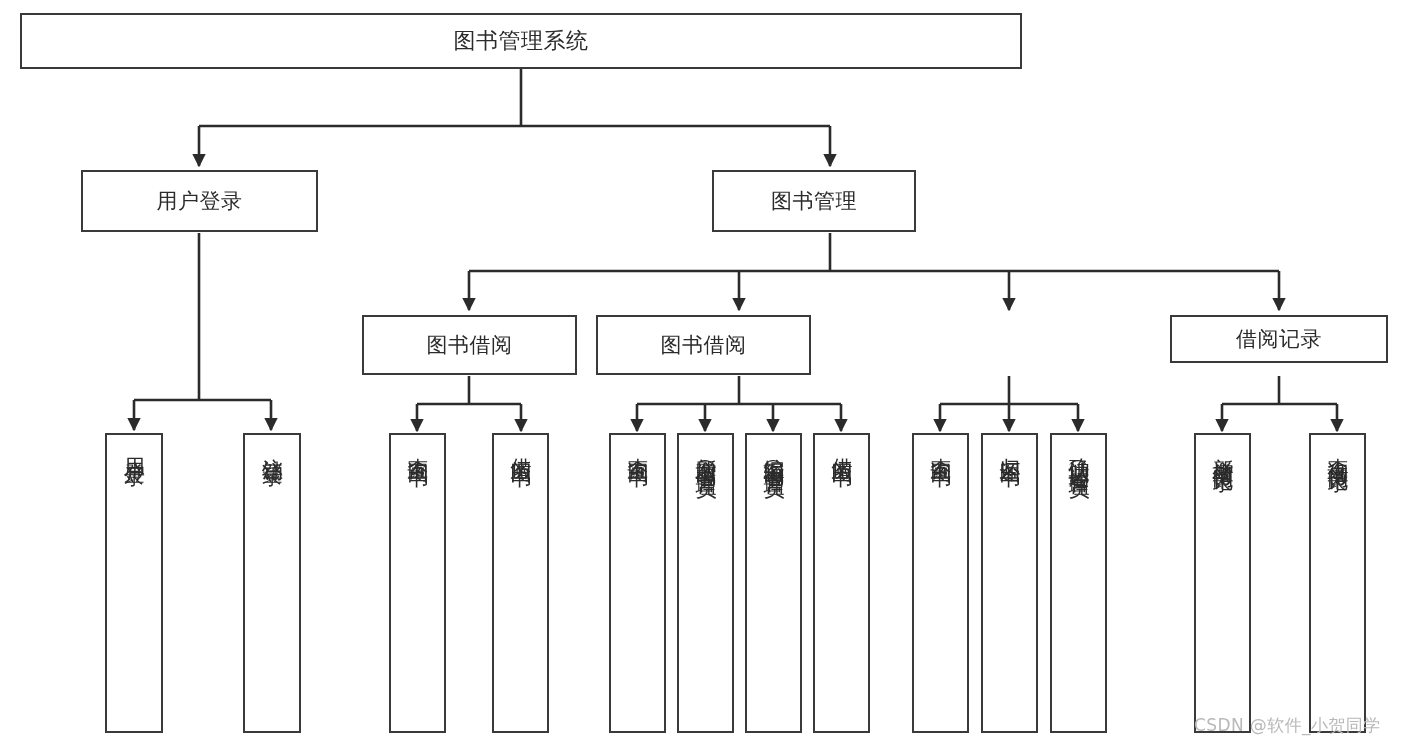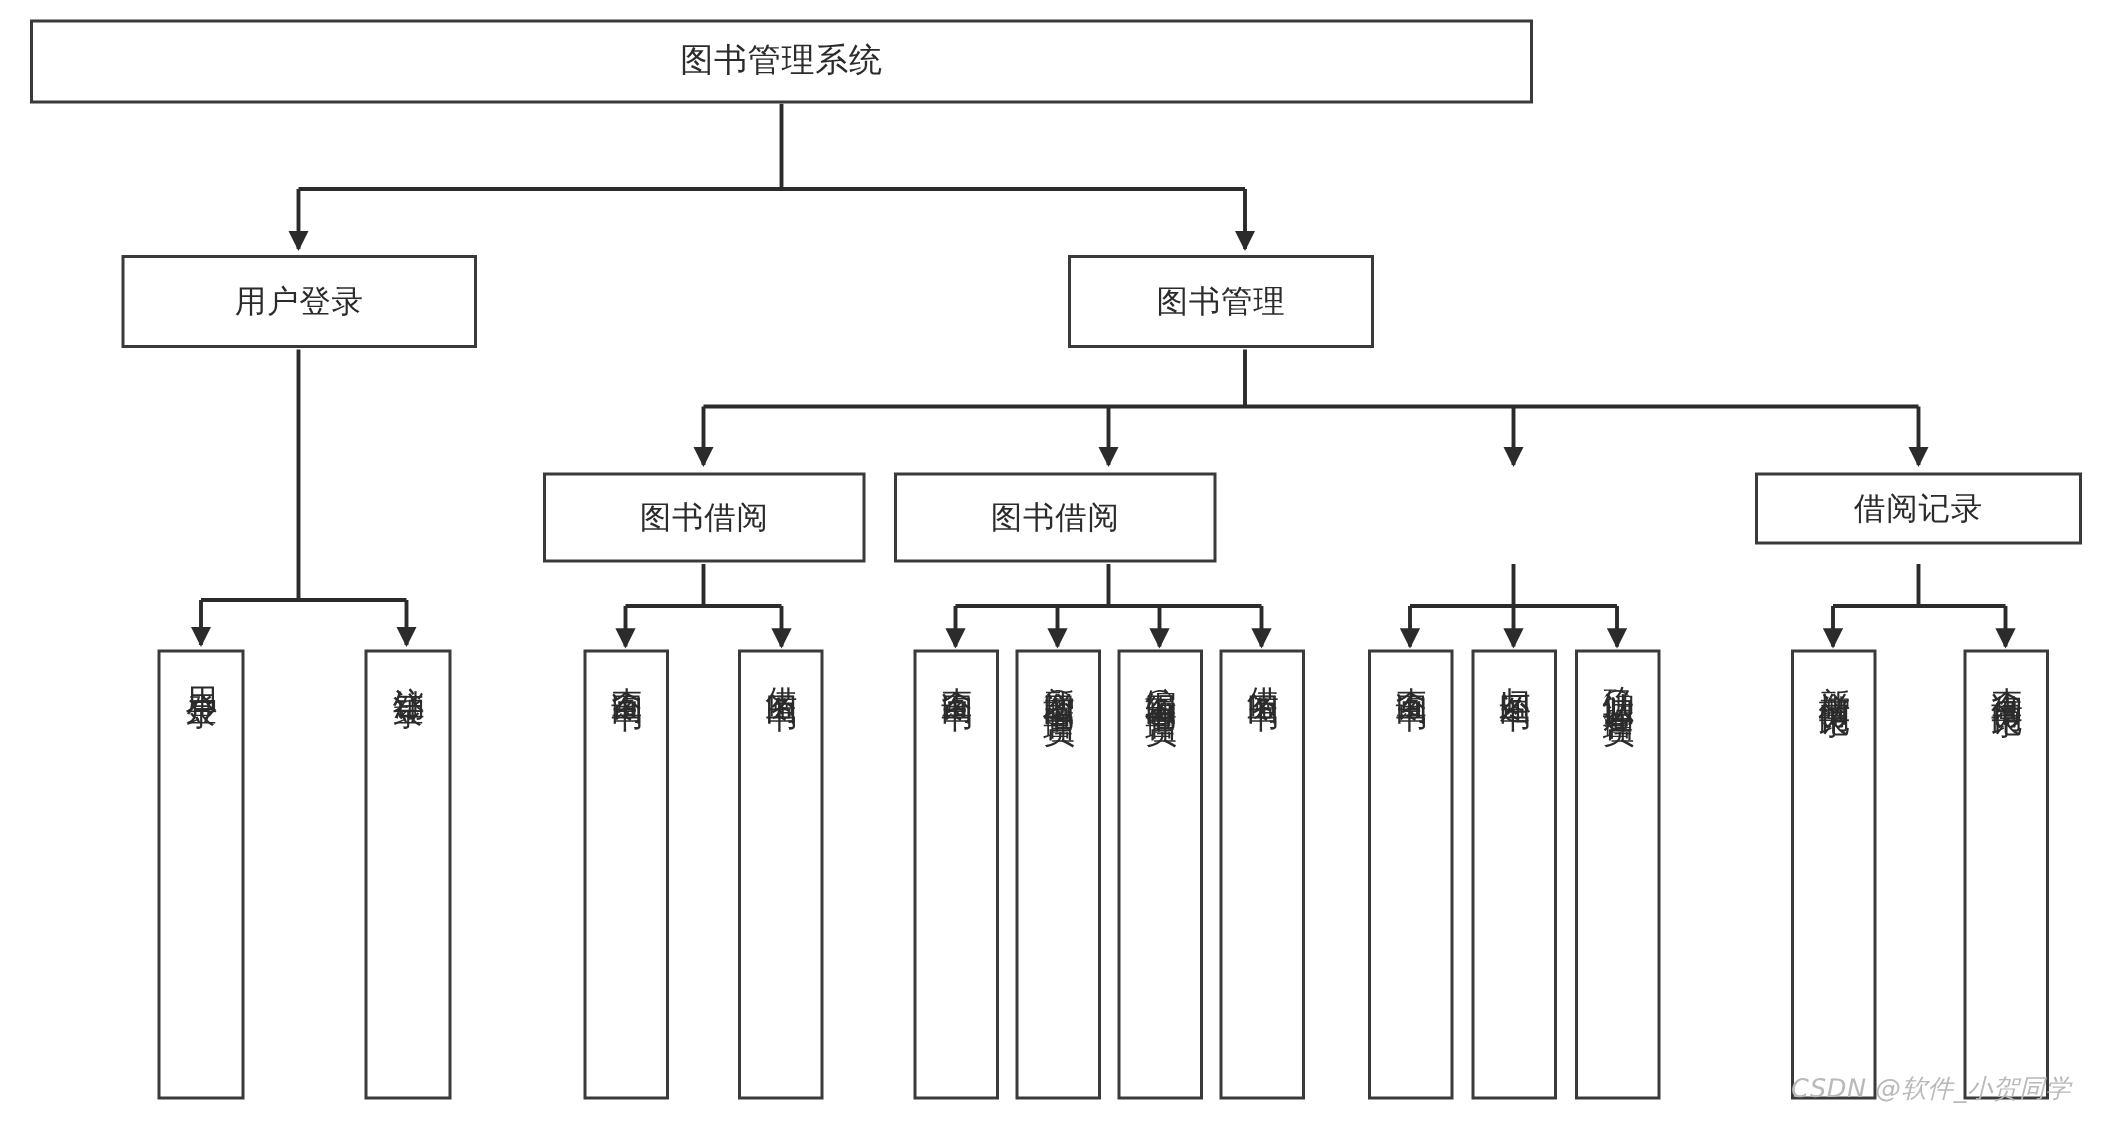--- a/index.html
+++ b/index.html
@@ -203,15 +203,15 @@
   </div>
 
   <div class="node vert" style="left:1194px; top:433px; width:57px; height:300px;">
     <span class="node-label">新增借阅记录</span>
   </div>
 
   <div class="node vert" style="left:1309px; top:433px; width:57px; height:300px;">
     <span class="node-label">查询借阅记录</span>
   </div>
 
-  <div class="watermark" style="left:1194px; top:714px;font-style:italic;">CSDN @软件_小贺同学</div>
+  <div class="watermark" style="left:1194px; top:714px;">CSDN @软件_小贺同学</div>
 
 </div>
 
 </body></html>

